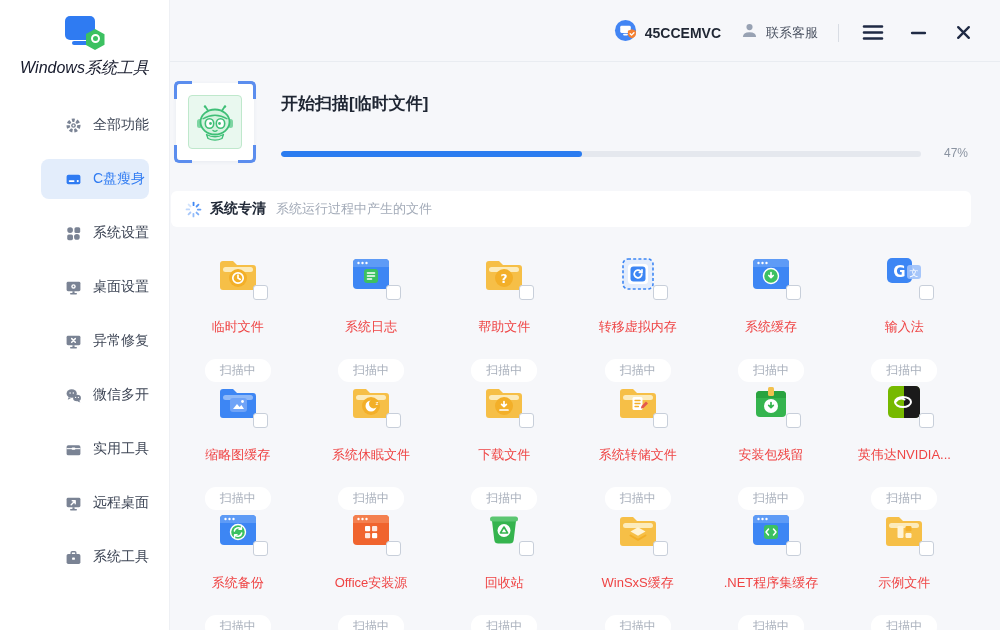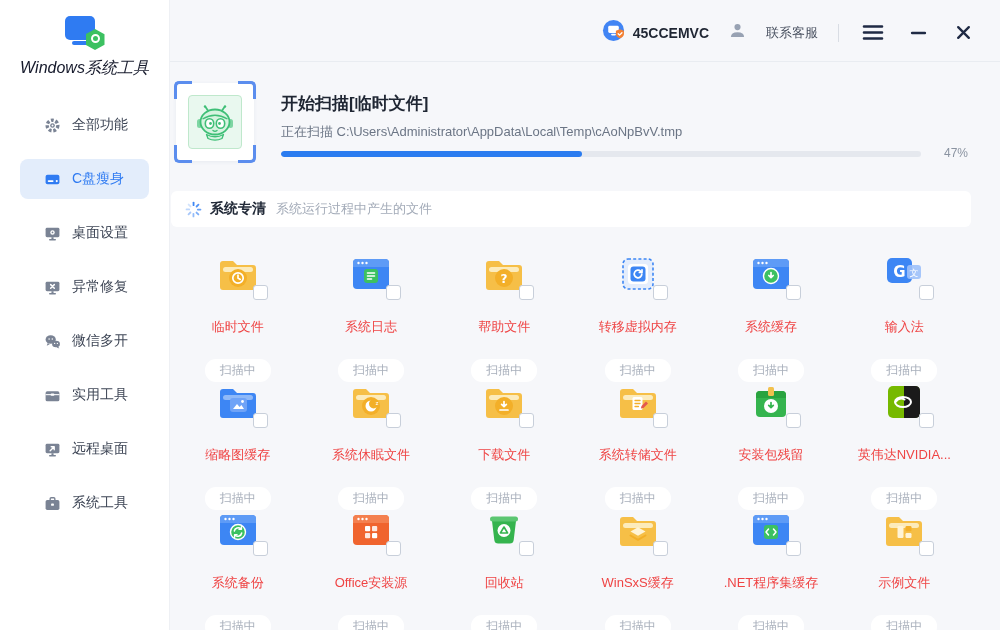--- a/index.html
+++ b/index.html
@@ -10,32 +10,32 @@
   }
   
   .sidebar{position:absolute;left:0;top:0;width:170px;height:630px;background:#fff;border-right:1px solid #EEF0F4;box-sizing:border-box;}
   .logo-wrap{display:flex;justify-content:center;margin-top:14px;}
   .logo{position:relative;width:40px;height:36px;}
   .logo .mon{position:absolute;left:0;top:2px;width:30px;height:24px;background:#2F7BF2;border-radius:5px;}
   .logo .mon-base{position:absolute;left:7px;top:27px;width:16px;height:4px;background:#2F7BF2;border-radius:2px;}
   .logo .hex{position:absolute;right:0;bottom:0;width:19px;height:21px;background:#3CC161;clip-path:polygon(50% 0,100% 25%,100% 75%,50% 100%,0 75%,0 25%);}
   .logo .hex-dot{position:absolute;right:5px;bottom:7px;width:9px;height:9px;border:2.5px solid #fff;border-radius:50%;box-sizing:border-box;}
   .app-title{text-align:center;font-size:16px;color:#15192B;margin-top:8px;font-style:italic;}
-  .nav{margin-top:26px;}
+  .nav{margin-top:26px;padding-left:21px;}
   .side-item{position:relative;display:flex;align-items:center;height:40px;margin:14px 20px 0 20px;padding-left:24px;border-radius:8px;color:#7A8394;cursor:pointer;box-sizing:border-box;}
   .side-item .side-icon{width:17px;height:17px;display:inline-flex;align-items:center;justify-content:center;}
   .side-item .side-label{margin-left:11px;font-size:14px;color:#3E4656;}
   .side-item.active{background:#E3EDFB;color:#2F7BF2;}
   .side-item.active .side-label{color:#2F7BF2;}
   
   .topbar{position:absolute;left:170px;top:0;width:830px;height:62px;box-sizing:border-box;border-bottom:1px solid #E9ECF1;display:flex;align-items:center;padding:4px 23px 0 20px;}
   .tb-spacer{flex:1;}
   .account{display:flex;align-items:center;gap:8px;cursor:pointer;}
   .account-name{font-size:14px;font-weight:bold;color:#1F2633;}
-  .support{display:flex;align-items:center;gap:20px;margin-left:20px;cursor:pointer;}
+  .support{display:flex;align-items:center;gap:8px;margin-left:20px;cursor:pointer;}
   .support-label{font-size:13px;color:#4A5261;}
   .tb-divider{width:1px;height:18px;background:#D9DDE4;margin:0 20px;}
   .winbtn{display:inline-flex;align-items:center;justify-content:center;width:28px;height:28px;cursor:pointer;}
   .winbtn + .winbtn{margin-left:17px;}
   
   .main{position:absolute;left:156px;top:62px;width:830px;height:568px;}
   .robot-frame{position:absolute;left:20px;top:21px;width:78px;height:78px;background:#fff;border-radius:8px;box-shadow:0 1px 4px rgba(40,70,120,.07);}
   .corner{position:absolute;width:15px;height:15px;border:3px solid #5B8DEE;}
   .corner.tl{left:-2px;top:-2px;border-right:none;border-bottom:none;border-top-left-radius:5px;}
   .corner.tr{right:-2px;top:-2px;border-left:none;border-bottom:none;border-top-right-radius:5px;}
@@ -89,20 +89,31 @@
             <rect x="1.5" y="3.5" width="13" height="9" rx="1.8" fill="currentColor"></rect>
             <rect x="3.5" y="8.6" width="5.5" height="1.7" rx="0.85" fill="#fff"></rect>
             <circle cx="12" cy="9.5" r="1" fill="#fff"></circle>
           </svg>
         </span>
         <span class="side-label">C盘瘦身</span>
       </div>
       <div class="side-item">
         <span class="side-icon" style="color:#7A8394">
           <svg width="17" height="17" viewBox="0 0 16 16">
+            <circle cx="4.8" cy="4.8" r="2.7" fill="currentColor"></circle>
+            <rect x="8.9" y="2.1" width="5.4" height="5.4" rx="1.5" fill="currentColor"></rect>
+            <rect x="2.1" y="8.9" width="5.4" height="5.4" rx="1.5" fill="currentColor"></rect>
+            <circle cx="11.2" cy="11.2" r="2.7" fill="currentColor"></circle>
+          </svg>
+        </span>
+        <span class="side-label">系统设置</span>
+      </div>
+      <div class="side-item">
+        <span class="side-icon" style="color:#7A8394">
+          <svg width="17" height="17" viewBox="0 0 16 16">
             <rect x="1.5" y="2.5" width="13" height="9" rx="1.4" fill="currentColor"></rect>
             <circle cx="8" cy="7" r="2.1" fill="#fff"></circle>
             <circle cx="8" cy="7" r="0.8" fill="currentColor"></circle>
             <rect x="7" y="11.5" width="2" height="1.8" fill="currentColor"></rect>
             <rect x="4.7" y="13.1" width="6.6" height="1.5" rx="0.75" fill="currentColor"></rect>
           </svg>
         </span>
         <span class="side-label">桌面设置</span>
       </div>
       <div class="side-item">
@@ -222,21 +233,20 @@
           <ellipse cx="27.5" cy="23.5" rx="4.2" ry="4.8" fill="#fff" stroke="#3FBF77" stroke-width="1.6"></ellipse>
           <circle cx="17.5" cy="23.5" r="1.4" fill="#3FBF77"></circle>
           <circle cx="26.5" cy="23.5" r="1.4" fill="#3FBF77"></circle>
           <path d="M20 30.5q2 1.6 4 0" stroke="#3FBF77" stroke-width="1.4" fill="none" stroke-linecap="round"></path>
           <path d="M13.5 34.5q8.5 4.5 17 0l-1.5 4q-7 3.2-14 0z" fill="#D6F3E0" stroke="#3FBF77" stroke-width="1.3" stroke-linejoin="round"></path>
         </svg>
       </div>
   </div>
 
   <div class="scan-title">开始扫描[临时文件]</div>
-  <div class="scan-path">正在扫描 C:\Users\Administrator\AppData\Local\Temp\cAoNpBvV.tmp</div>
   <div class="progress">
     <div class="progress-fill" style="width: 47%;"></div>
   </div>
   <div class="pct">47%</div>
 
   <div class="banner">
     <span id="ic-spinner" style="display:inline-flex;">
         <svg width="17" height="17" viewBox="0 0 16 16">
           <rect x="7.2" y="0.6" width="1.7" height="4.2" rx="0.85" fill="#3D86F4" opacity="1.00" transform="rotate(0 8 8)"></rect>
           <rect x="7.2" y="0.6" width="1.7" height="4.2" rx="0.85" fill="#3D86F4" opacity="0.89" transform="rotate(45 8 8)"></rect>

